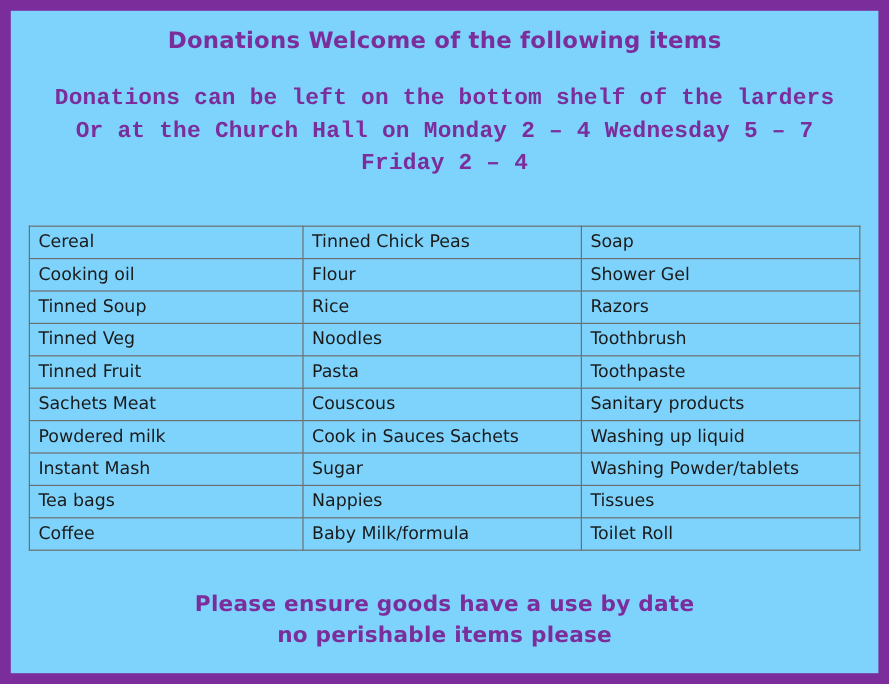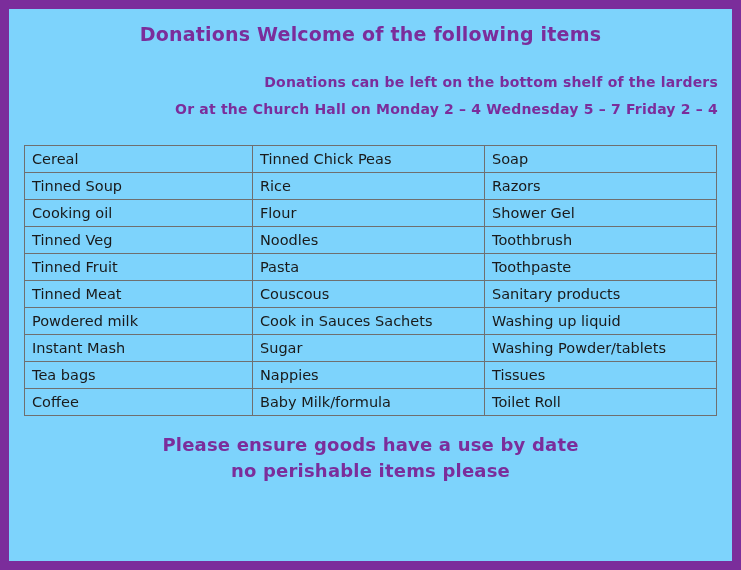--- a/index.html
+++ b/index.html
@@ -27,35 +27,36 @@
     color: #7B2D9B;
     font-weight: bold;
     font-size: 19px;
     line-height: 26px;
     letter-spacing: 0.2px;
   }
   .headline .line2 {
     display: block;
   }
   .subhead {
-    text-align: right;
+    text-align: center;
     color: #7B2D9B;
     font-weight: bold;
-    font-size: 14px;
+    font-size: 19px;
     line-height: 27px;
     letter-spacing: 0.2px;
     margin-top: 22px;
+    font-family: Liberation Mono, monospace;
   }
   .table-wrap {
     margin-top: 22px;
   }
   table.items {
     border-collapse: collapse;
     width: 692px;
-    margin: 0 auto;
+    margin: 16px auto;
     table-layout: fixed;
   }
   table.items td {
     border: 1px solid #6f6f6f;
     height: 24px;
     padding: 1px 0 1px 7px;
     font-size: 14.5px;
     color: #1a1a1a;
     font-family: "DejaVu Sans", sans-serif;
     vertical-align: middle;
@@ -96,41 +97,41 @@
         <col class="c2">
         <col class="c3">
       </colgroup>
       <tbody>
         <tr>
           <td>Cereal</td>
           <td>Tinned Chick Peas</td>
           <td>Soap</td>
         </tr>
         <tr>
+          <td>Cooking oil</td>
+          <td>Flour</td>
+          <td>Shower Gel</td>
+        </tr>
+        <tr>
           <td>Tinned Soup</td>
           <td>Rice</td>
           <td>Razors</td>
-        </tr>
-        <tr>
-          <td>Cooking oil</td>
-          <td>Flour</td>
-          <td>Shower Gel</td>
         </tr>
         <tr>
           <td>Tinned Veg</td>
           <td>Noodles</td>
           <td>Toothbrush</td>
         </tr>
         <tr>
           <td>Tinned Fruit</td>
           <td>Pasta</td>
           <td>Toothpaste</td>
         </tr>
         <tr>
-          <td>Tinned Meat</td>
+          <td>Sachets Meat</td>
           <td>Couscous</td>
           <td>Sanitary products</td>
         </tr>
         <tr>
           <td>Powdered milk</td>
           <td>Cook in Sauces Sachets</td>
           <td>Washing up liquid</td>
         </tr>
         <tr>
           <td>Instant Mash</td>

